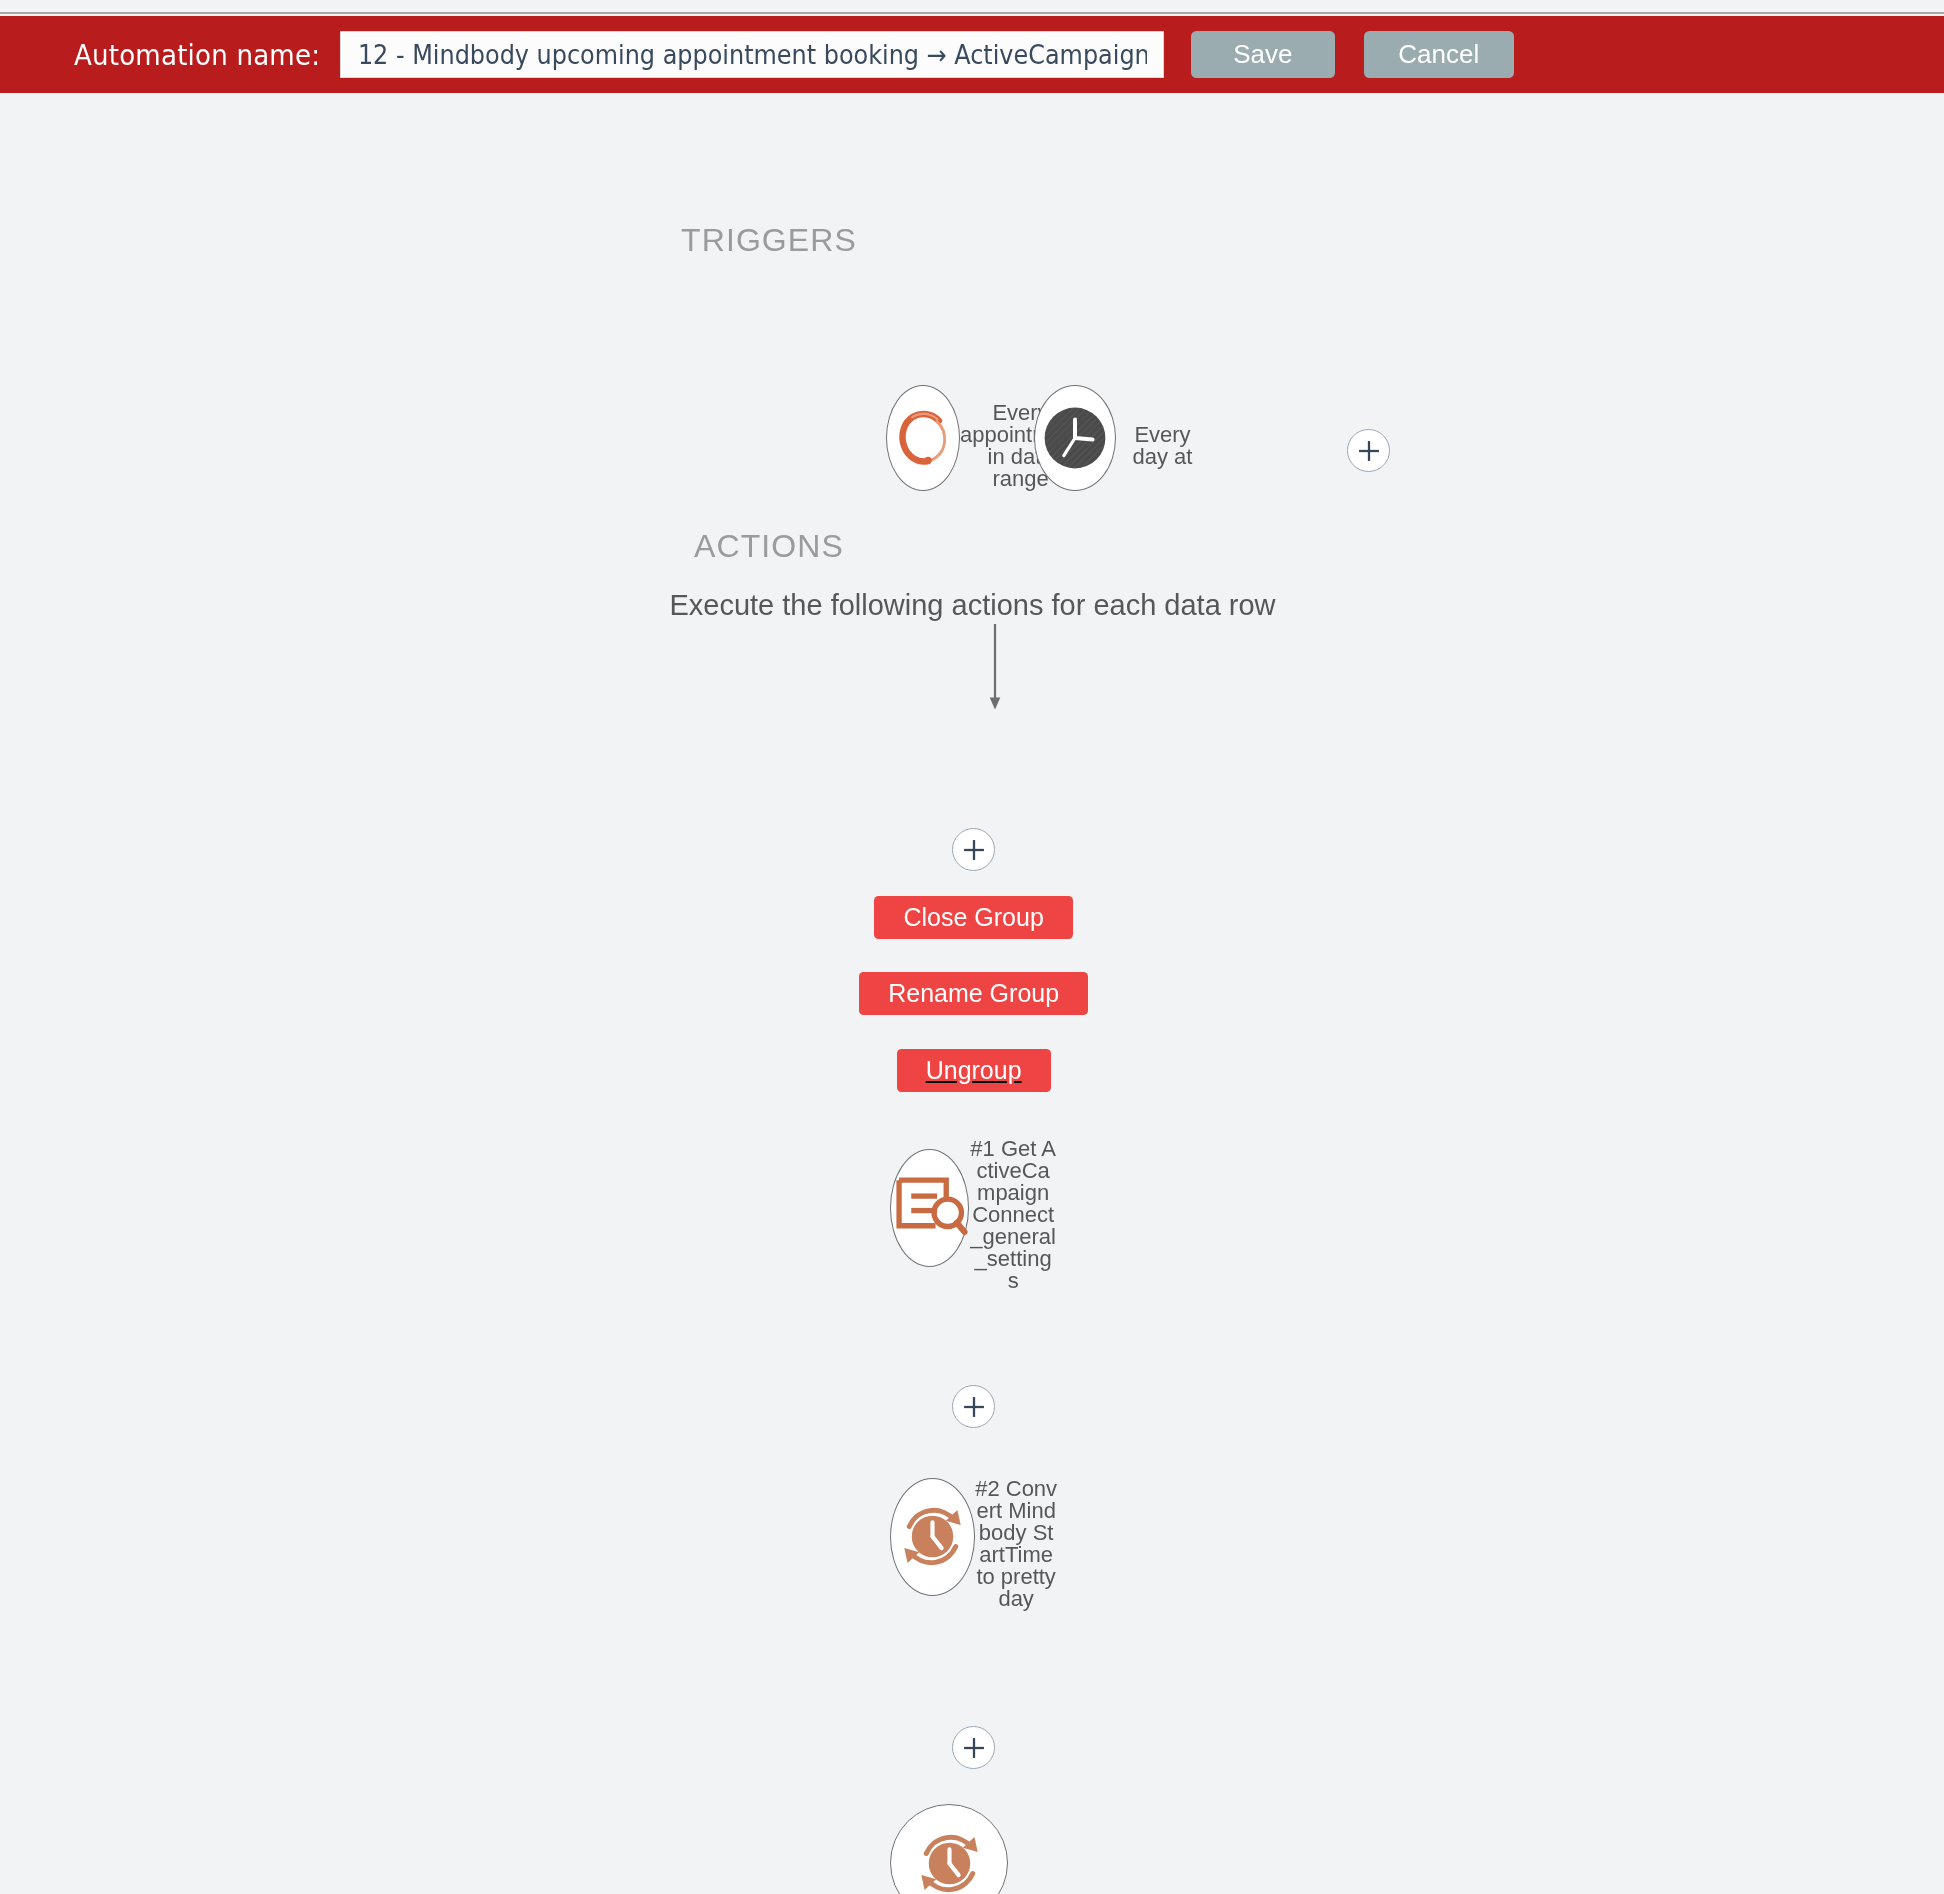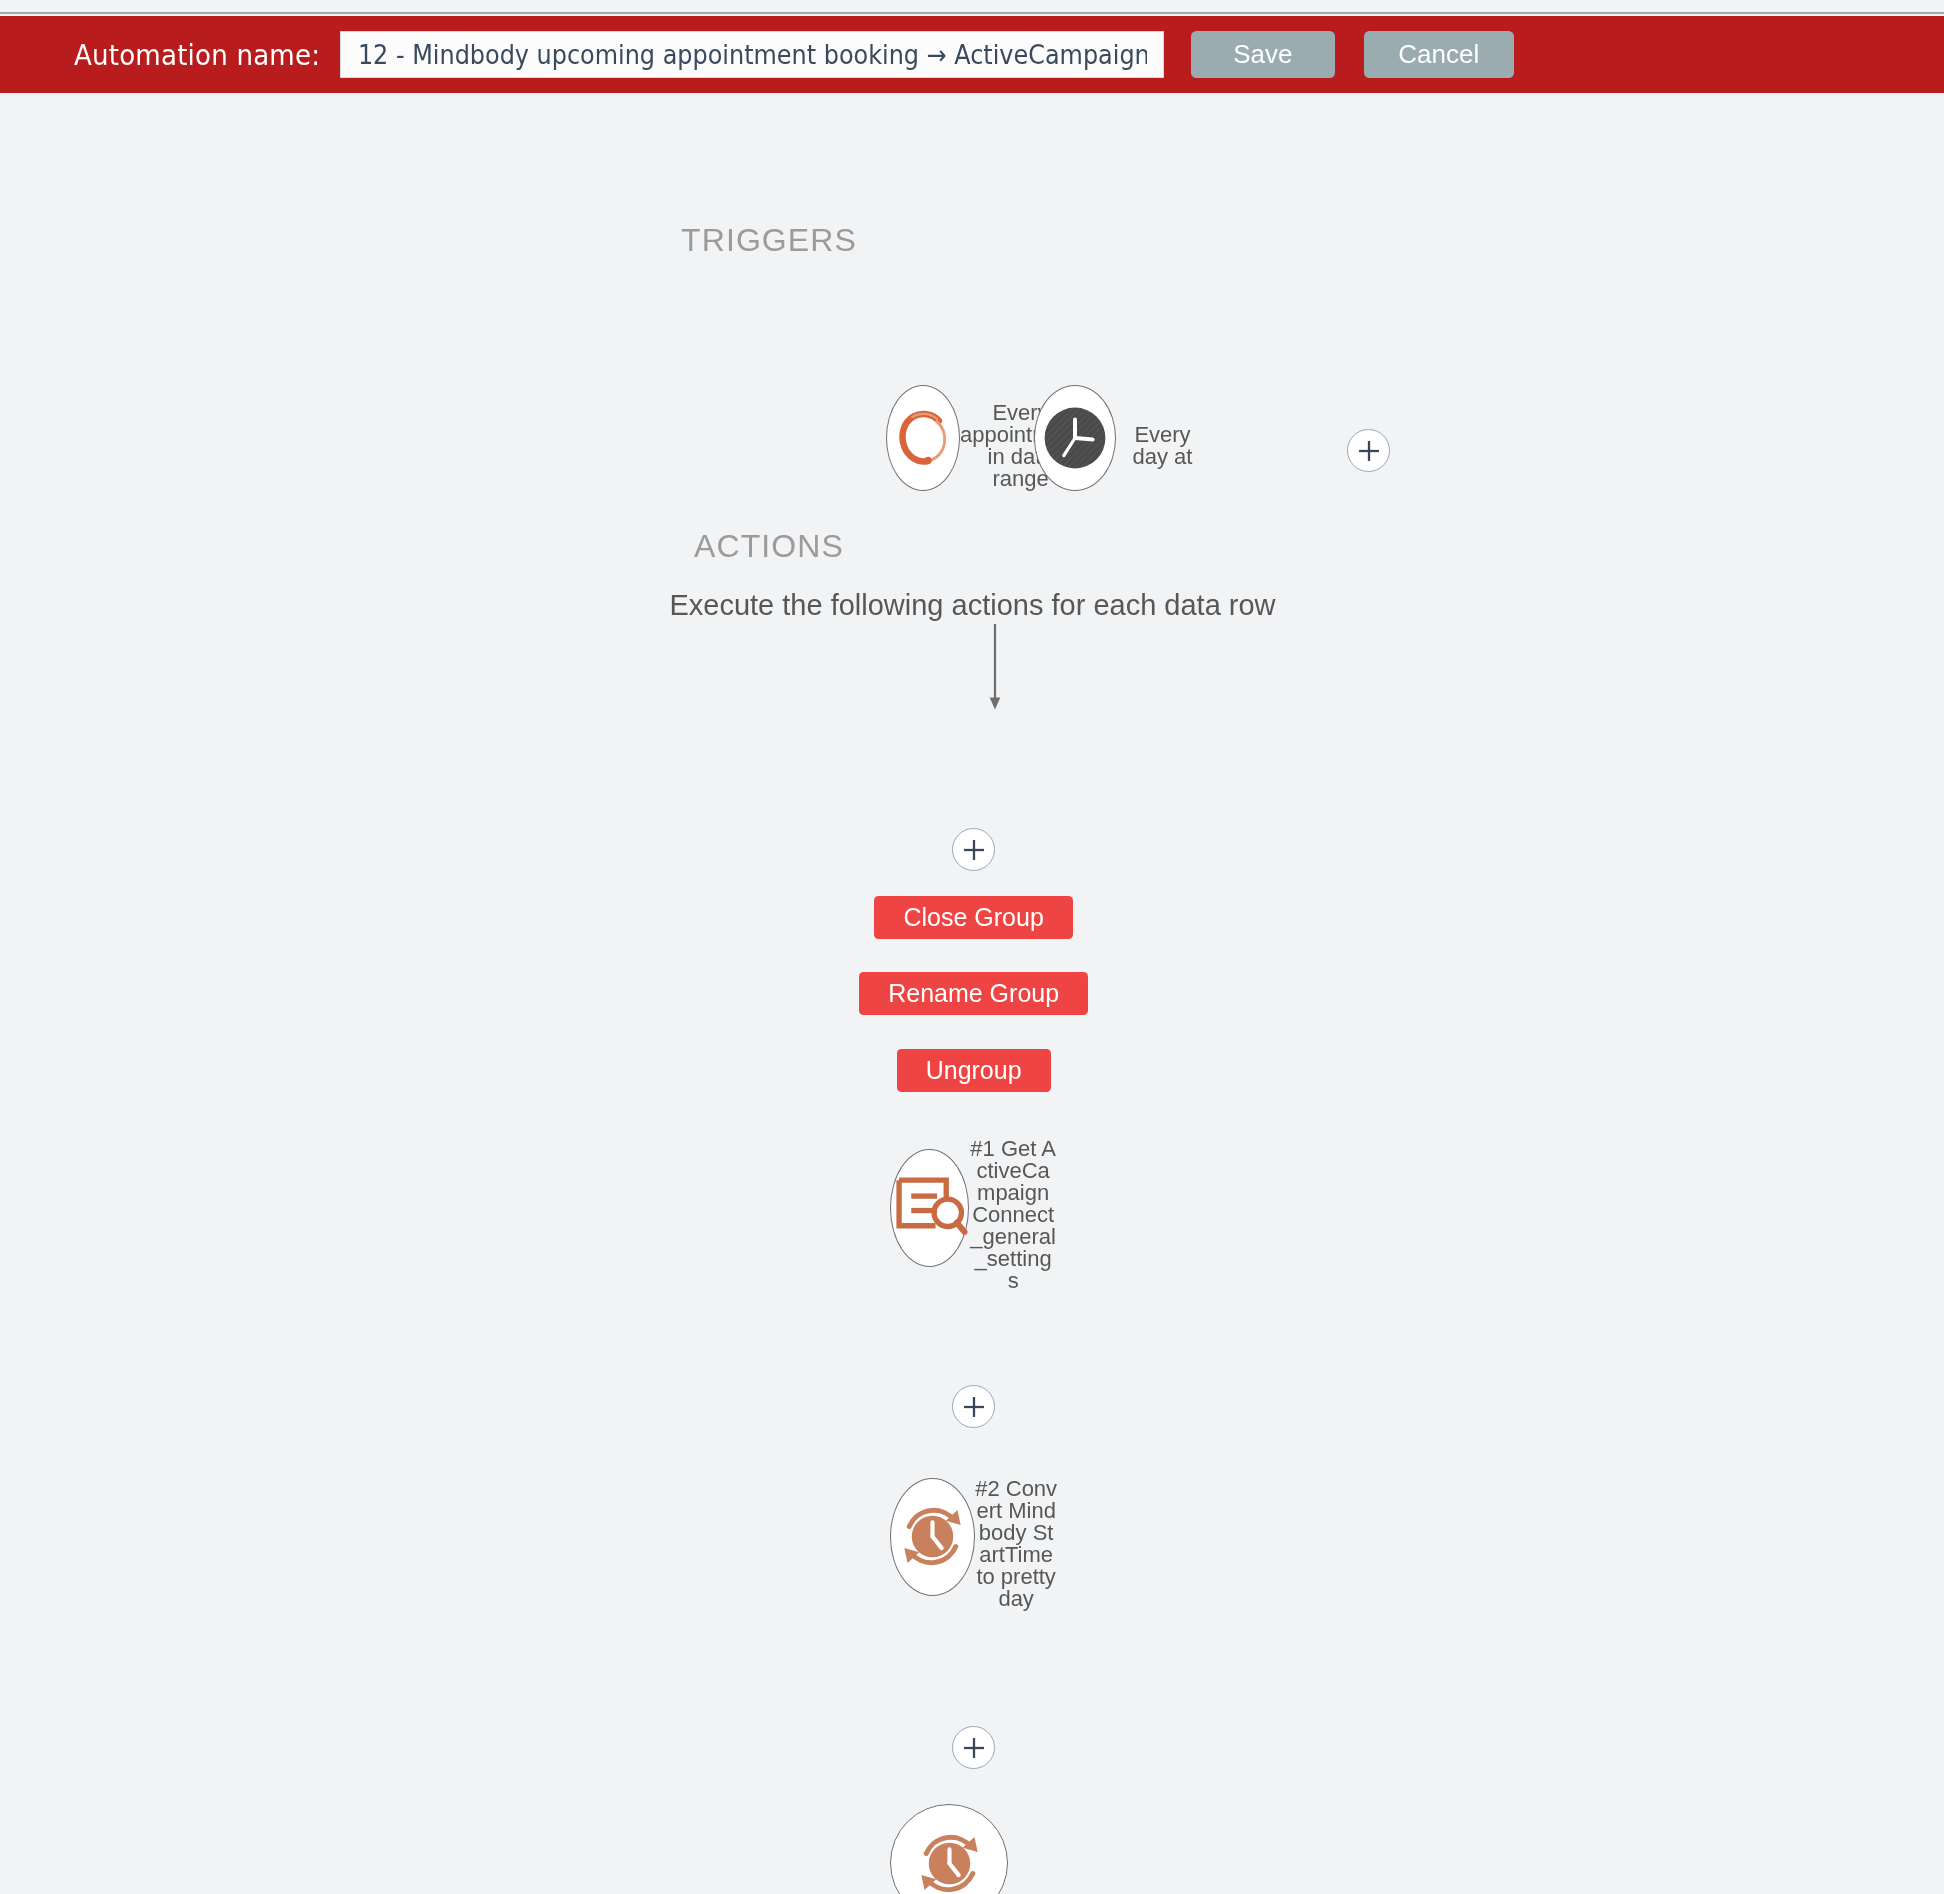--- a/index.html
+++ b/index.html
@@ -192,21 +192,21 @@
     background: #ef4444;
     border: none;
     border-radius: 4.6px;
     color: #ffffff;
     font-size: 25px;
     cursor: pointer;
     padding: 0 29px;
   }
   #close-group-button  { top: 803px; }
   #rename-group-button { top: 879px; }
-  #ungroup-button      { top: 956px; }
+  #ungroup-button      { top: 956px; text-decoration: underline; }
 
   .action-node {
     display: flex;
     align-items: center;
     width: 167px;
   }
   .action-node .node-circle {
     width: 118px;
     height: 118px;
     border: 1.5px solid #6f7174;

